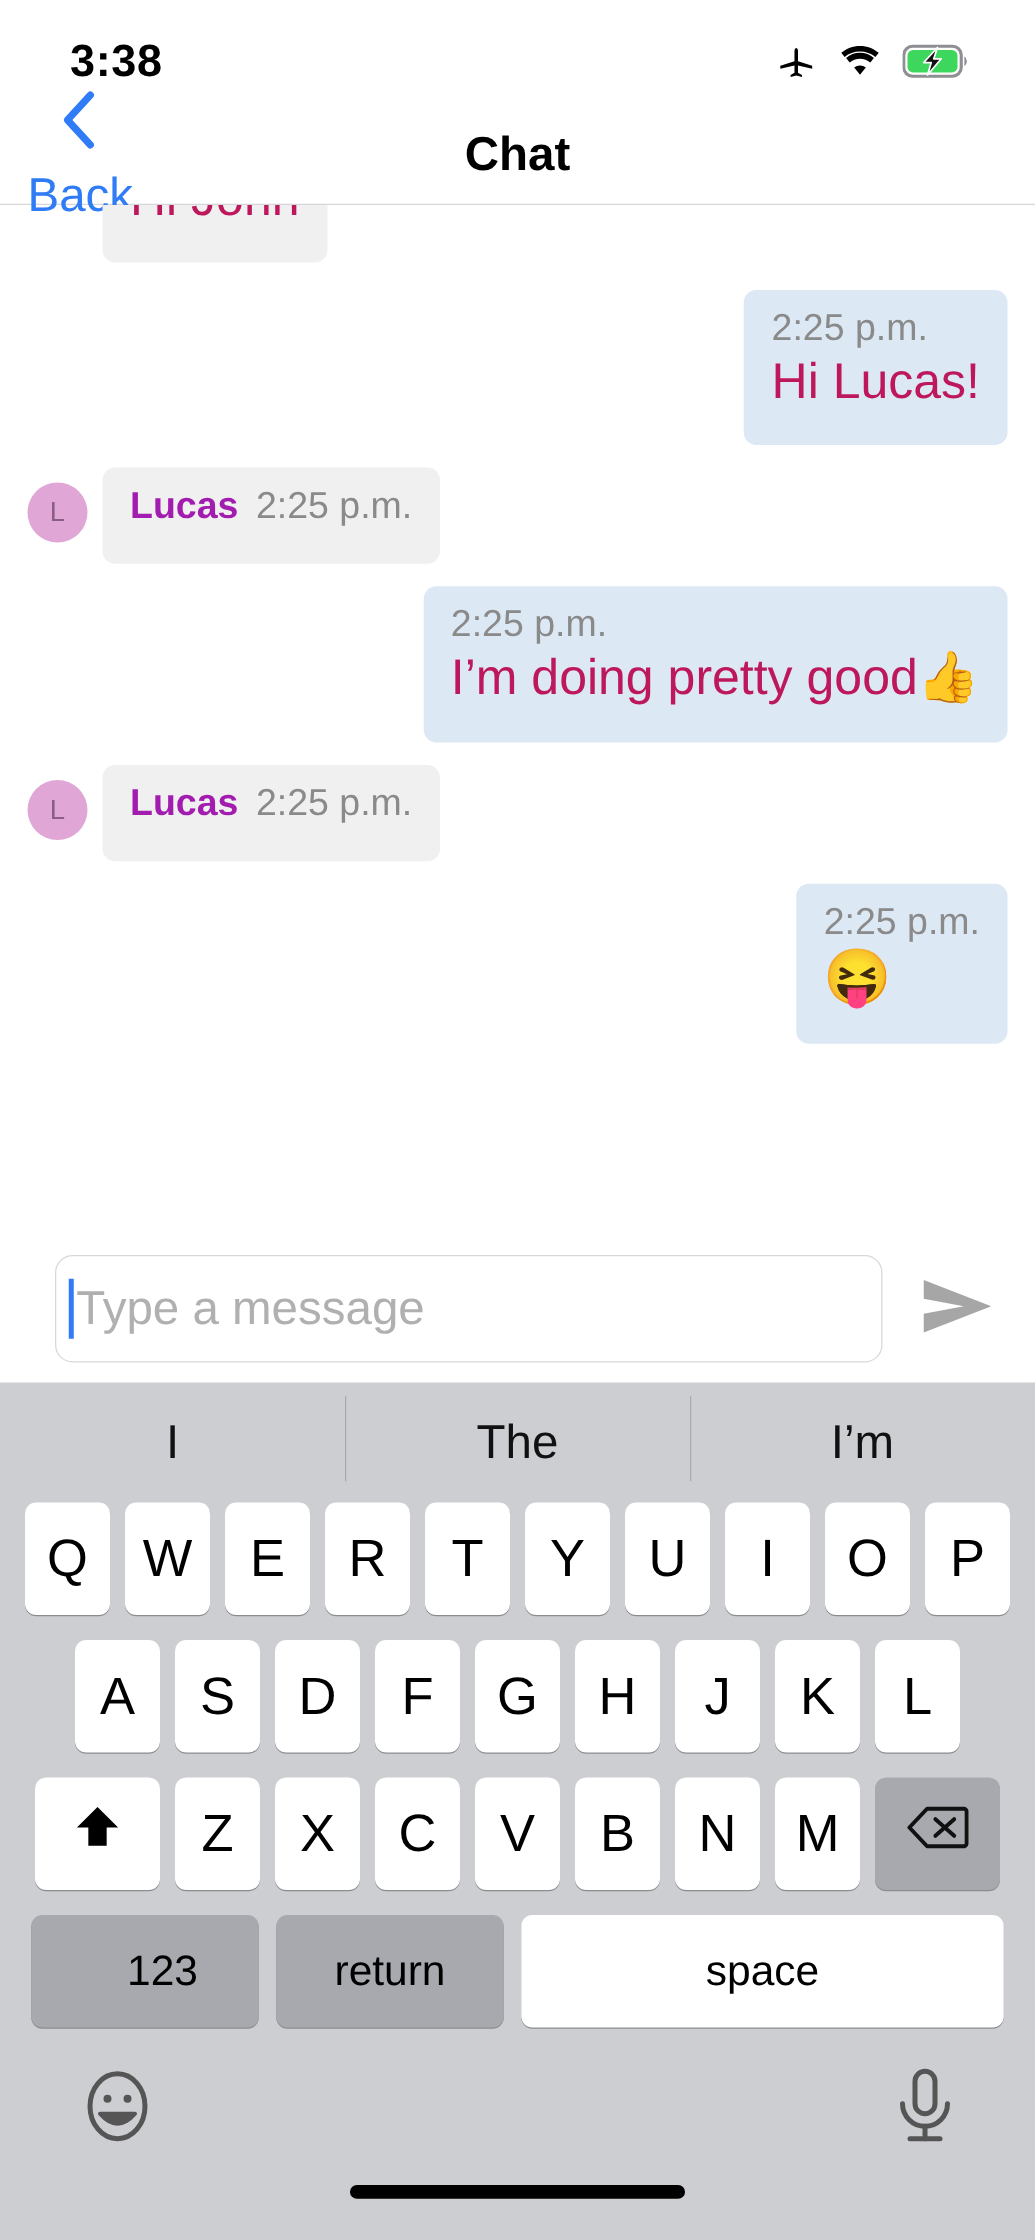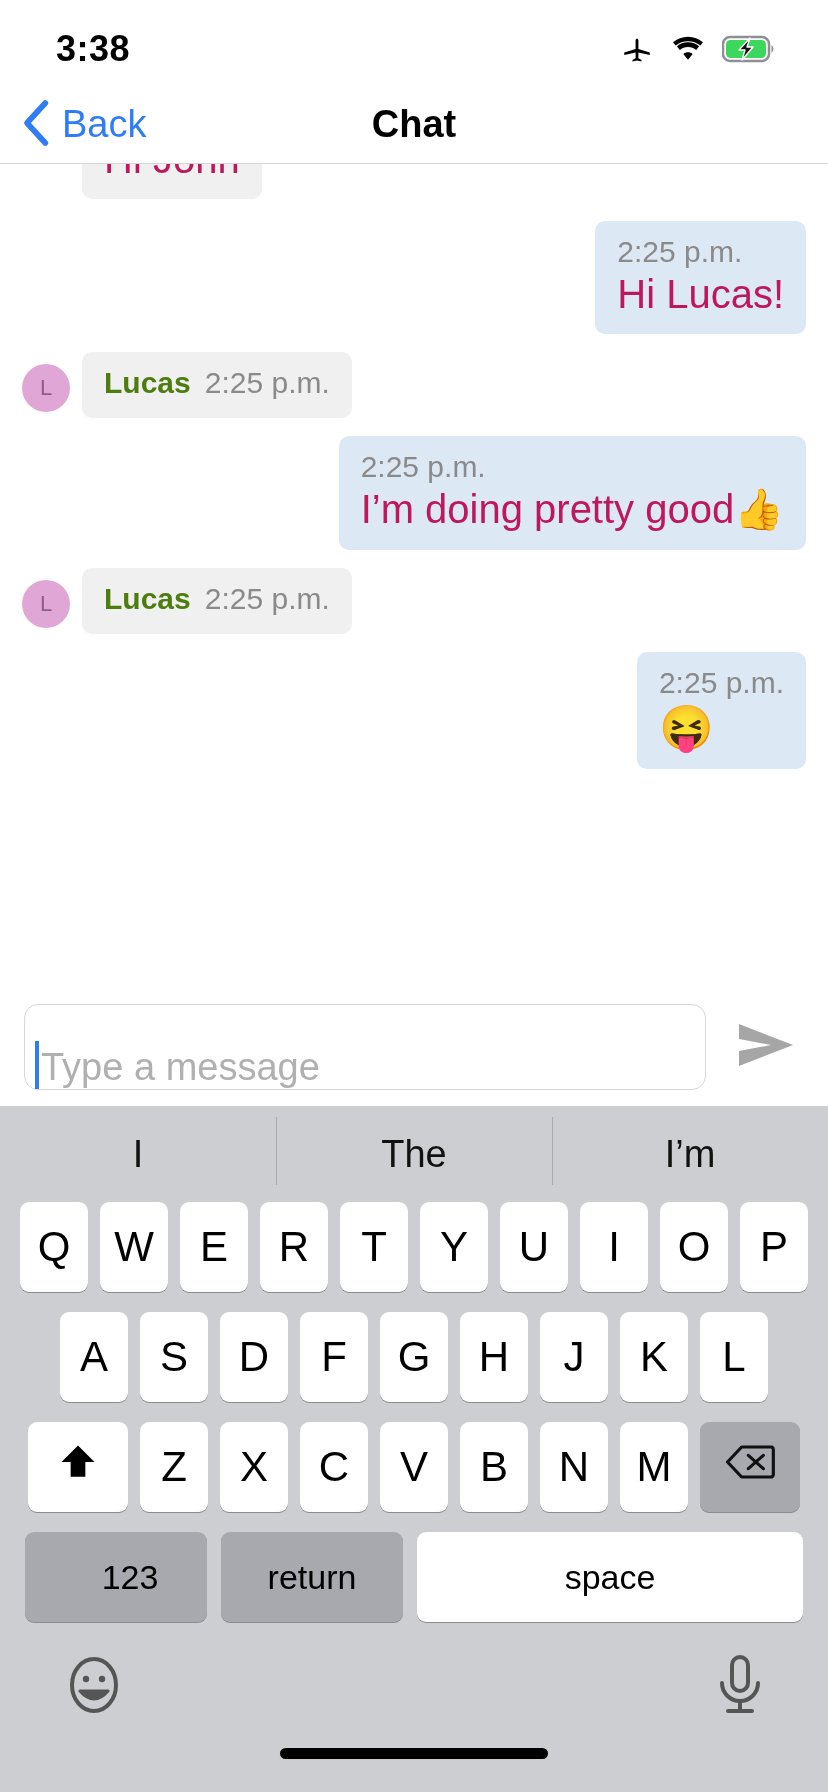--- a/index.html
+++ b/index.html
@@ -48,20 +48,21 @@
     align-items: center;
     border-bottom: 1px solid #d6d6d8;
     background: #fff;
   }
   .nav-back {
     display: flex;
     align-items: center;
     gap: 10px;
     padding-left: 22px;
     cursor: pointer;
+    flex-direction: column;
   }
   .nav-back-chevron { display: block; }
   .nav-back-label {
     font-size: 38px;
     color: #2f7cf6;
     letter-spacing: 0px;
   }
   .nav-title {
     position: absolute;
     left: 0; right: 0;
@@ -100,36 +101,36 @@
     margin-top: 12px;
     margin-right: 12px;
   }
   .avatar-spacer {
     width: 60px;
     flex: 0 0 60px;
   }
 
   .bubble {
     border-radius: 10px;
-    padding: 14px 22px 16px 22px;
+    padding: 14px 22px 27px 22px;
     max-width: 560px;
   }
   .bubble.incoming { background: #f0f0f0; }
   .bubble.outgoing { background: #dde8f5; }
 
   .meta-line {
     display: flex;
     align-items: baseline;
     gap: 14px;
     margin-bottom: 2px;
   }
   .meta-sender {
     font-size: 30px;
     font-weight: bold;
-    color: #4d7c0f;
+    color: #a21caf;
   }
   .meta-time {
     font-size: 30px;
     color: #8a8a8a;
   }
   .bubble-text {
     font-size: 40px;
     color: #be185d;
     line-height: 1.18;
     white-space: pre-wrap;
@@ -152,23 +153,24 @@
     padding: 0 20px 0 24px;
     background: #fff;
     gap: 18px;
   }
   .input-field {
     flex: 1 1 auto;
     height: 86px;
     border: 1px solid #d8d8d8;
     border-radius: 14px;
     display: flex;
-    align-items: flex-end;
+    align-items: center;
     padding-left: 10px;
     background: #fff;
+    margin-left: 20px;
   }
   .caret {
     width: 4px;
     height: 48px;
     background: #2f7cf6;
     flex: 0 0 4px;
   }
   .placeholder {
     font-size: 38px;
     color: #b0b0b0;

